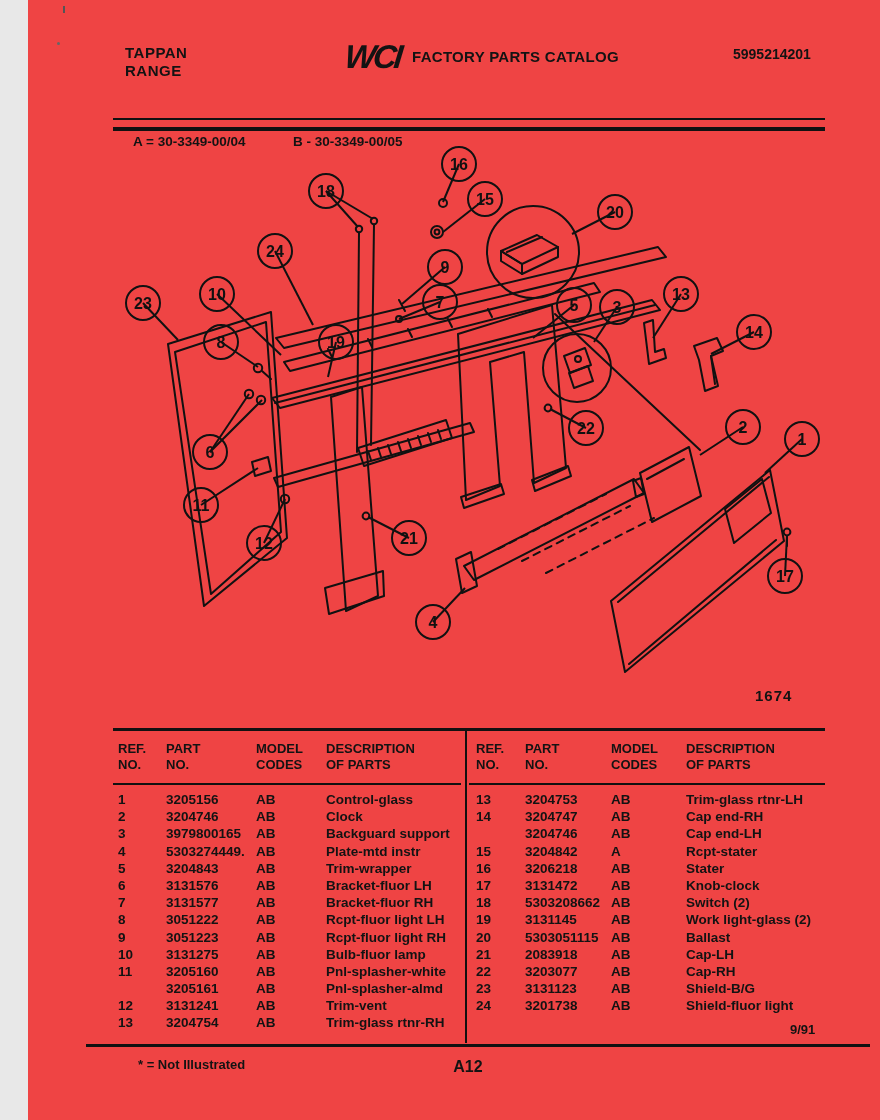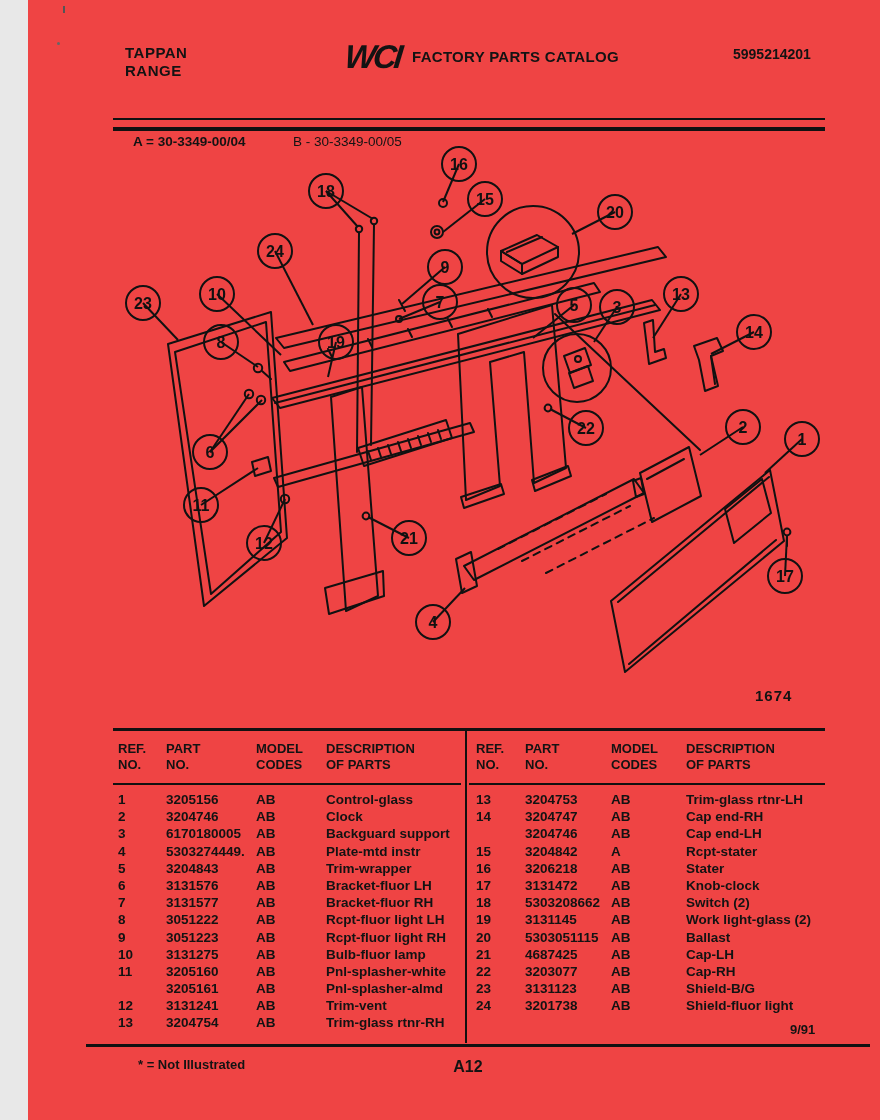--- a/index.html
+++ b/index.html
@@ -7,21 +7,21 @@
         font-family:"Liberation Sans",sans-serif;color:#131313;margin-left:28px;}
   
   .brand{position:absolute;left:97px;top:44px;font-size:15px;font-weight:bold;line-height:18px;letter-spacing:.5px;}
   .wci-logo{position:absolute;left:317px;top:38px;font-size:33px;font-weight:bold;font-style:italic;
             letter-spacing:-3px;transform:skewX(-6deg);}
   .cat-title{position:absolute;left:384px;top:48px;font-size:15px;font-weight:bold;letter-spacing:.3px;}
   .doc-num{position:absolute;left:705px;top:46px;font-size:14px;font-weight:bold;}
   .header-rule{position:absolute;left:85px;top:118px;width:712px;height:7px;
                border-top:2px solid #111;border-bottom:4px solid #111;}
   .model-a{position:absolute;left:105px;top:134px;font-size:13.5px;font-weight:bold;}
-  .model-b{position:absolute;left:265px;top:134px;font-size:13.5px;font-weight:normal;}
+  .model-b{position:absolute;left:265px;top:134px;font-size:13.5px;font-weight:bold;}
   
   svg.diagram{position:absolute;left:0;top:0;width:880px;height:1120px;}
   svg.diagram path, svg.diagram circle{stroke:#111;stroke-width:2;fill:none;stroke-linejoin:round;stroke-linecap:round;}
   svg.diagram text{font-family:"Liberation Sans",sans-serif;font-weight:bold;fill:#111;stroke:none;}
   .fig-num{position:absolute;left:727px;top:687px;font-size:15px;font-weight:bold;letter-spacing:1px;}
   
   .t-toprule{position:absolute;left:85px;top:728px;width:712px;height:3px;background:#111;}
   .t-divider{position:absolute;left:437px;top:728px;width:2px;height:315px;background:#111;}
   .t-headrule-l{position:absolute;left:85px;top:783px;width:348px;height:2px;background:#111;}
   .t-headrule-r{position:absolute;left:441px;top:783px;width:356px;height:2px;background:#111;}
@@ -306,21 +306,21 @@
         <span class="c desc">Control-glass</span>
       </div>
       <div class="trow">
         <span class="c ref">2</span>
         <span class="c part">3204746</span>
         <span class="c codes">AB</span>
         <span class="c desc">Clock</span>
       </div>
       <div class="trow">
         <span class="c ref">3</span>
-        <span class="c part">6170180005</span>
+        <span class="c part">3979800165</span>
         <span class="c codes">AB</span>
         <span class="c desc">Backguard support</span>
       </div>
       <div class="trow">
         <span class="c ref">4</span>
         <span class="c part">5303274449.</span>
         <span class="c codes">AB</span>
         <span class="c desc">Plate-mtd instr</span>
       </div>
       <div class="trow">
@@ -434,21 +434,21 @@
         <span class="c desc">Work light-glass (2)</span>
       </div>
       <div class="trow">
         <span class="c ref">20</span>
         <span class="c part">5303051115</span>
         <span class="c codes">AB</span>
         <span class="c desc">Ballast</span>
       </div>
       <div class="trow">
         <span class="c ref">21</span>
-        <span class="c part">4687425</span>
+        <span class="c part">2083918</span>
         <span class="c codes">AB</span>
         <span class="c desc">Cap-LH</span>
       </div>
       <div class="trow">
         <span class="c ref">22</span>
         <span class="c part">3203077</span>
         <span class="c codes">AB</span>
         <span class="c desc">Cap-RH</span>
       </div>
       <div class="trow">

